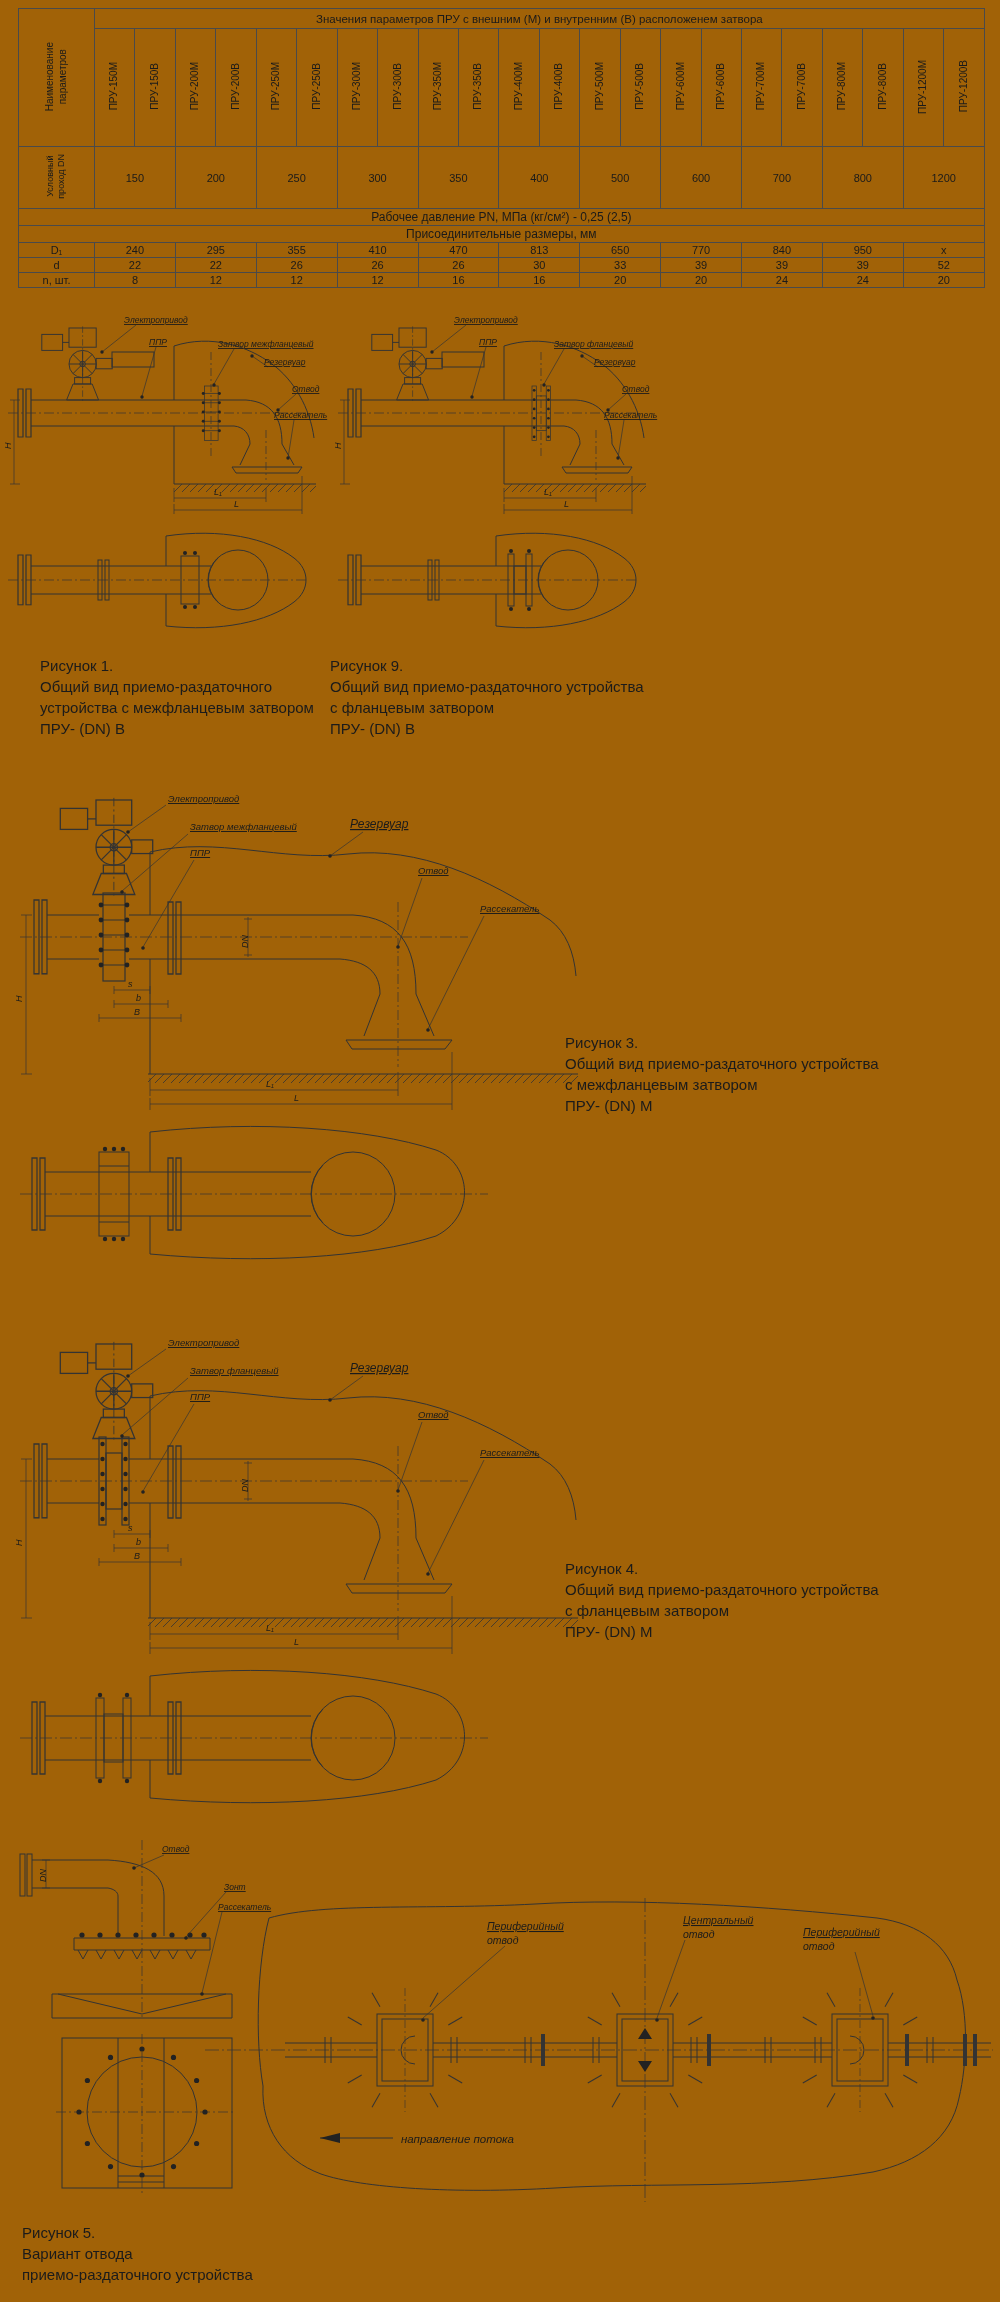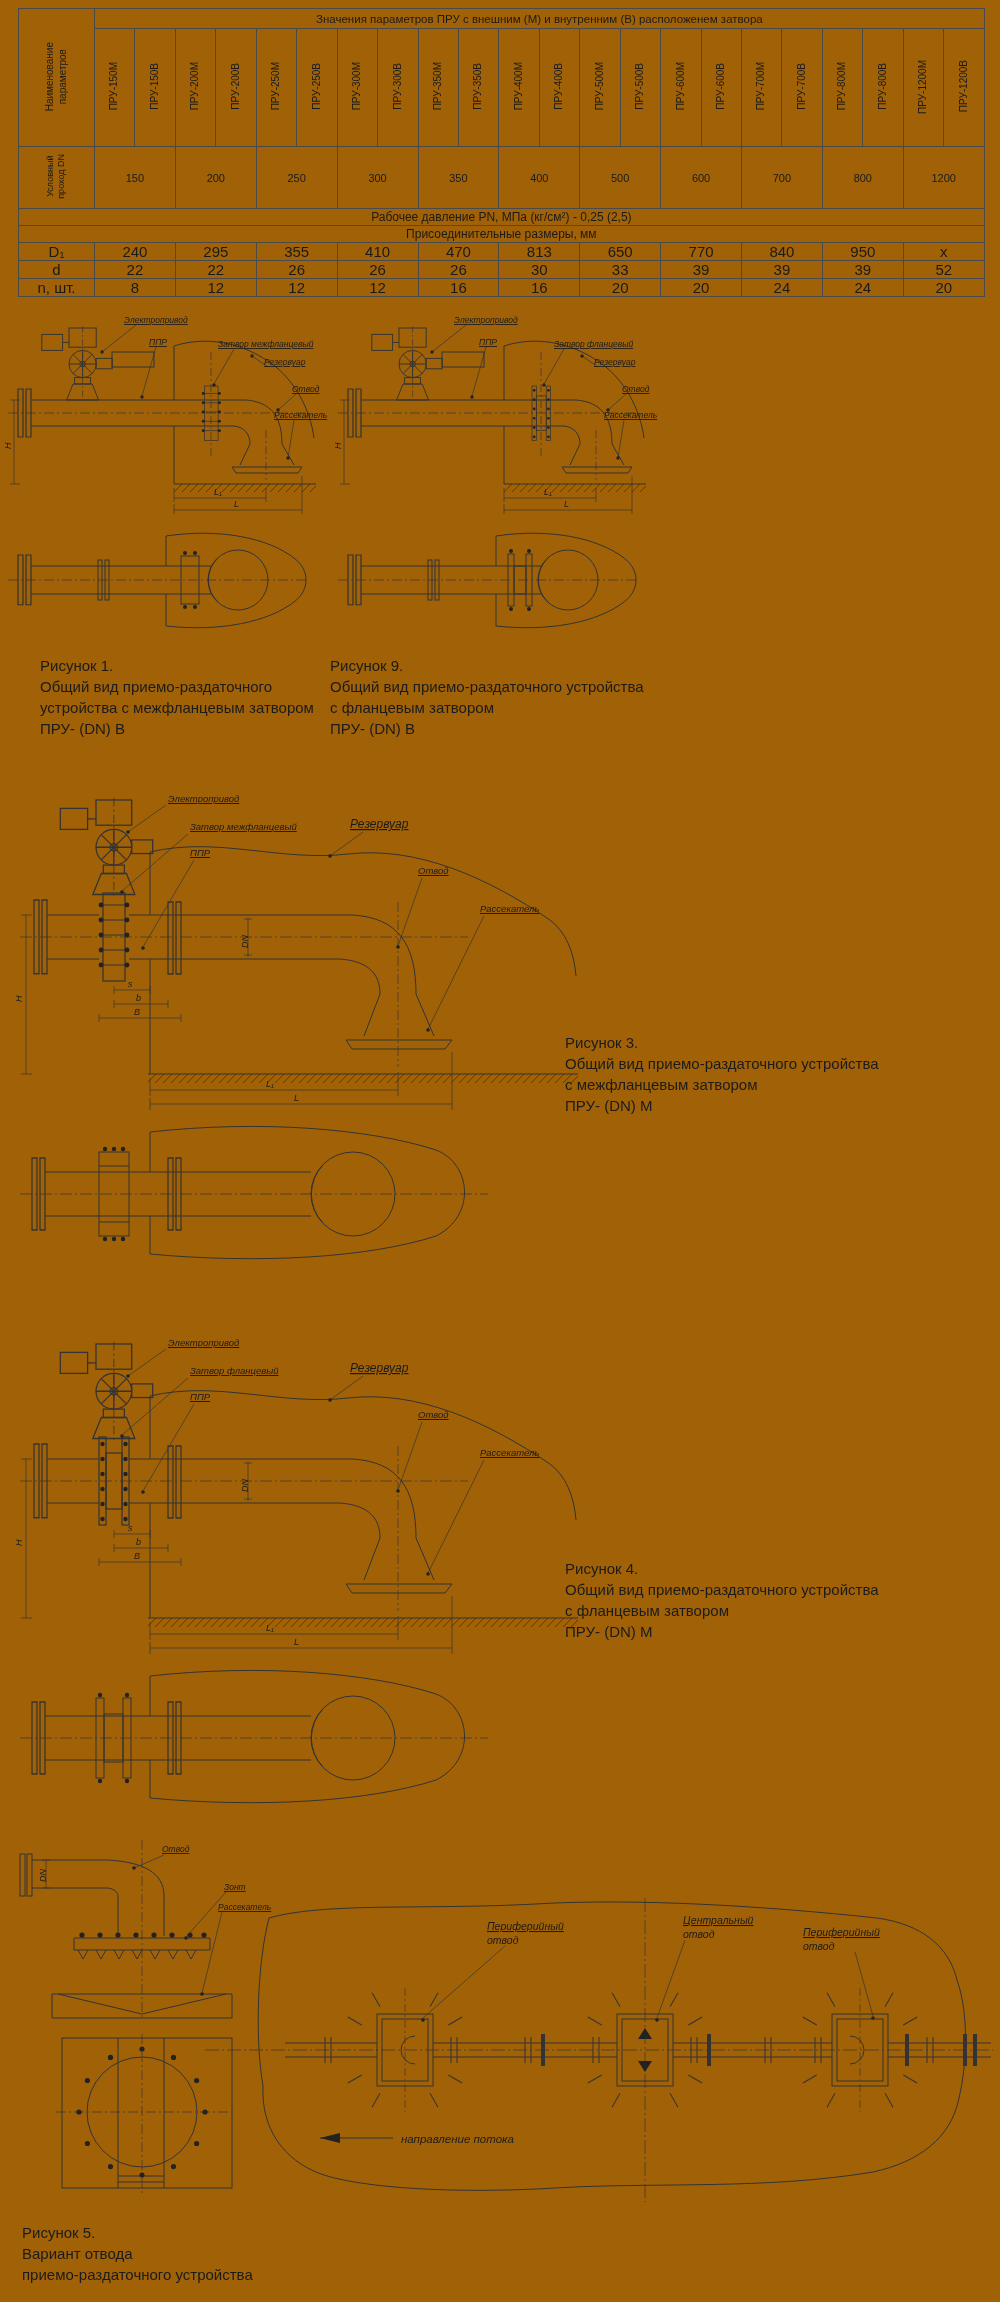--- a/index.html
+++ b/index.html
@@ -7,21 +7,21 @@
   body{font-family:"Liberation Sans","DejaVu Sans",sans-serif;color:#1a1a1a}
   .page{position:relative;width:1000px;height:2302px;background:#a16207;overflow:hidden}
 
   
   table.params{position:absolute;left:18px;top:8px;width:966px;border-collapse:collapse;table-layout:fixed;color:#1a1a1a}
   table.params td{border:1px solid #4a4a4a;text-align:center;vertical-align:middle;font-size:11px;padding:0;overflow:hidden}
   tr.r-head td{height:20px;font-size:11.5px}
   tr.r-cols td{height:118px}
   tr.r-dn td{height:62px;font-size:11px}
   tr.r-full td{height:17px;font-size:12px}
-  tr.r-val td{height:15px;font-size:15px}
+  tr.r-val td{height:15px;font-size:11px}
   td.lblcell{text-align:left;padding-left:4px;font-size:10.5px}
   .vtext{writing-mode:vertical-rl;transform:rotate(180deg);display:inline-block;font-size:10px;line-height:1.25;white-space:nowrap;max-height:114px}
   .vtext span{display:block}
   .vtext.small{font-size:9px;max-height:58px}
 
   
   svg.fig{position:absolute;overflow:visible}
   svg text{font-family:"Liberation Sans","DejaVu Sans",sans-serif;fill:#1b1b1b}
   text.lbl{font-style:italic;font-size:8.5px;text-decoration:underline}
   text.lbl2{font-style:italic;font-size:9.5px;text-decoration:underline}

